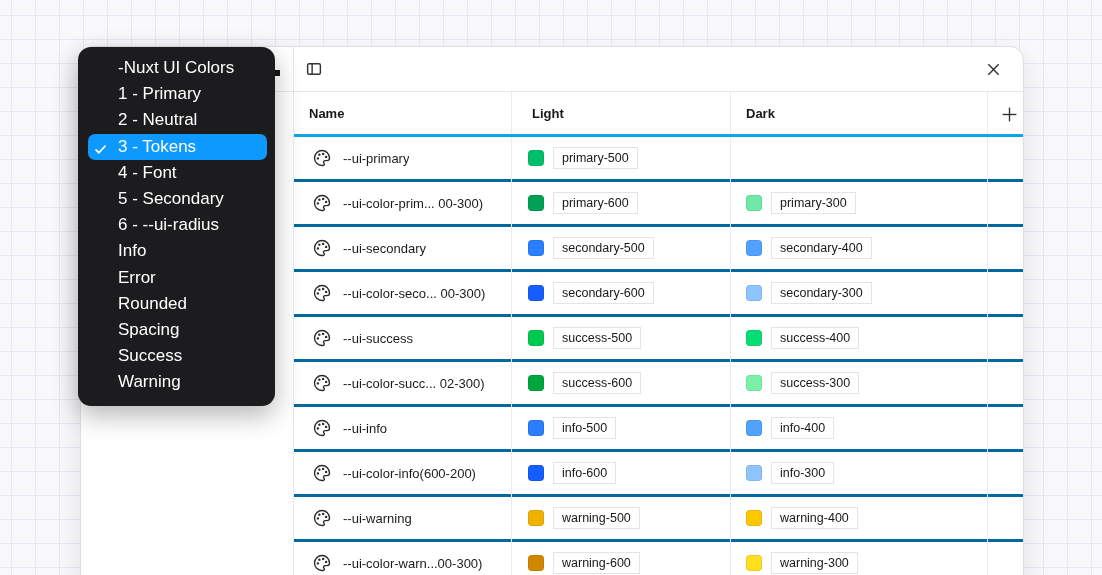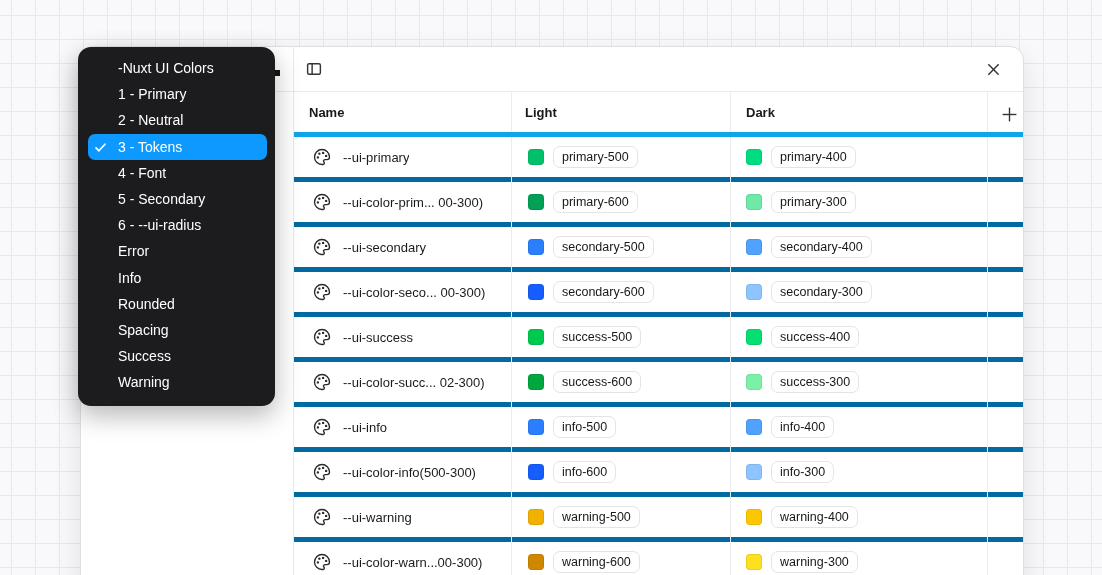--- a/index.html
+++ b/index.html
@@ -33,61 +33,61 @@
   .close-btn  { right:16px; top:8px; }
 
   .sidebar-divider { position:absolute; left:212px; top:0; bottom:0; width:1px; background:#E9E9EC; }
 
   .table-area { position:absolute; left:213px; top:45px; right:0; bottom:0; }
   .col-border { position:absolute; top:0; bottom:0; width:1px; background:#ECECEF; }
   .col-border.c1 { left:217px; }
   .col-border.c2 { left:436px; }
   .col-border.c3 { left:693px; }
 
-  .thead { position:relative; height:45px; border-bottom:5px solid #0ea5e9; display:flex; align-items:center; }
+  .thead { position:relative; height:45px; border-bottom:3px solid #0ea5e9; display:flex; align-items:center; }
   .th { font-size:13px; font-weight:700; color:#18181B; }
   .th-name  { position:absolute; left:15px; }
-  .th-light { position:absolute; left:231px; }
+  .th-light { position:absolute; left:238px; }
   .th-dark  { position:absolute; left:452px; }
   .plus-btn {
     position:absolute; left:701px; top:8px; width:28px; height:28px;
     display:flex; align-items:center; justify-content:center; color:#333; cursor:pointer;
   }
 
-  .trow { display:flex; height:45px; border-bottom:5px solid #0369a1; align-items:center; cursor:default; }
+  .trow { display:flex; height:45px; border-bottom:3px solid #0369a1; align-items:center; cursor:default; }
   .cell-name { width:218px; display:flex; align-items:center; padding-left:19px; }
   .cell-name .palette { width:18px; height:18px; color:#2A2A2E; flex:0 0 auto; }
   .cell-name .vname {
     margin-left:12px; font-size:13px; color:#1B1B1F; white-space:nowrap;
     overflow:hidden; max-width:165px;
   }
   .cell-mode { display:flex; align-items:center; }
   .cell-light { width:219px; padding-left:16px; }
   .cell-dark  { width:257px; padding-left:15px; }
   .swatch {
     width:16px; height:16px; border-radius:4px; flex:0 0 auto;
     box-shadow:inset 0 0 0 1px rgba(0,0,0,0.08);
   }
   .chip {
     margin-left:9px; height:22px; display:inline-flex; align-items:center;
-    padding:0 8px; background:#FFFFFF; border:1px solid #E4E4E7; border-radius:7px;
+    padding:0 8px; background:#FFFFFF; border:1px solid #E4E4E7; border-radius:0;
     font-size:12.5px; color:#18181B; white-space:nowrap; cursor:pointer;
   }
 
   
   .menu {
     position:absolute; left:78px; top:47px; width:197px;
     background:#1C1C1E; border-radius:13px; padding:8px 0 11px 0;
     box-shadow:0 10px 26px rgba(0,0,0,0.28);
     z-index:10;
   }
   .menu-item {
     position:relative; height:26.2px; margin:0 8px 0 10px; border-radius:6px;
     display:flex; align-items:center; padding-left:30px;
-    color:#FFFFFF; font-size:14px; cursor:pointer; white-space:nowrap;
+    color:#FFFFFF; font-size:17px; cursor:pointer; white-space:nowrap;
   }
   .menu-item.selected { background:#0D99FF;border-radius:7px; }
   .menu-item .check { position:absolute; left:6px; top:7px; width:13px; height:13px; color:#fff; }
 
   .caret-dot { position:absolute; left:274px; top:70px; width:6px; height:6px; background:#161616; z-index:5; }
 </style>
 </head>
 <body>
 
 <div class="panel">
@@ -140,24 +140,20 @@
                 <circle cx="17.5" cy="10.5" r="0.7" fill="currentColor"></circle>
                 <circle cx="8.5" cy="7.5" r="0.7" fill="currentColor"></circle>
                 <circle cx="6.5" cy="12.5" r="0.7" fill="currentColor"></circle>
               </svg></span>
             <span class="vname">--ui-primary</span>
           </div>
           <div class="cell-mode cell-light">
             <span class="swatch" style="background: rgb(0, 193, 106);"></span>
             <span class="chip">primary-500</span>
           </div>
-          <div class="cell-mode cell-dark">
-            <span class="swatch" style="background: rgb(0, 220, 130);"></span>
-            <span class="chip">primary-400</span>
-          </div>
         </div>
         <div class="trow">
           <div class="cell-name">
             <span class="palette"><svg width="18" height="18" viewBox="0 0 24 24" fill="none" stroke="currentColor" stroke-width="1.8" stroke-linecap="round" stroke-linejoin="round">
                 <path d="M12 22a10 10 0 1 1 10-10c0 2.2-1.8 3.5-3.5 3.5H16a2 2 0 0 0-1 3.75A2 2 0 0 1 13.1 22Z"></path>
                 <circle cx="13.5" cy="6.5" r="0.7" fill="currentColor"></circle>
                 <circle cx="17.5" cy="10.5" r="0.7" fill="currentColor"></circle>
                 <circle cx="8.5" cy="7.5" r="0.7" fill="currentColor"></circle>
                 <circle cx="6.5" cy="12.5" r="0.7" fill="currentColor"></circle>
               </svg></span>
@@ -274,21 +270,21 @@
         </div>
         <div class="trow">
           <div class="cell-name">
             <span class="palette"><svg width="18" height="18" viewBox="0 0 24 24" fill="none" stroke="currentColor" stroke-width="1.8" stroke-linecap="round" stroke-linejoin="round">
                 <path d="M12 22a10 10 0 1 1 10-10c0 2.2-1.8 3.5-3.5 3.5H16a2 2 0 0 0-1 3.75A2 2 0 0 1 13.1 22Z"></path>
                 <circle cx="13.5" cy="6.5" r="0.7" fill="currentColor"></circle>
                 <circle cx="17.5" cy="10.5" r="0.7" fill="currentColor"></circle>
                 <circle cx="8.5" cy="7.5" r="0.7" fill="currentColor"></circle>
                 <circle cx="6.5" cy="12.5" r="0.7" fill="currentColor"></circle>
               </svg></span>
-            <span class="vname">--ui-color-info(500-300)</span>
+            <span class="vname">--ui-color-info(600-200)</span>
           </div>
           <div class="cell-mode cell-light">
             <span class="swatch" style="background: rgb(21, 93, 252);"></span>
             <span class="chip">info-600</span>
           </div>
           <div class="cell-mode cell-dark">
             <span class="swatch" style="background: rgb(142, 197, 255);"></span>
             <span class="chip">info-300</span>
           </div>
         </div>
@@ -357,26 +353,26 @@
     <div class="menu-item">
       <span>4 - Font</span>
     </div>
     <div class="menu-item">
       <span>5 - Secondary</span>
     </div>
     <div class="menu-item">
       <span>6 - --ui-radius</span>
     </div>
     <div class="menu-item">
+      <span>Info</span>
+    </div>
+    <div class="menu-item">
       <span>Error</span>
     </div>
     <div class="menu-item">
-      <span>Info</span>
-    </div>
-    <div class="menu-item">
       <span>Rounded</span>
     </div>
     <div class="menu-item">
       <span>Spacing</span>
     </div>
     <div class="menu-item">
       <span>Success</span>
     </div>
     <div class="menu-item">
       <span>Warning</span>

